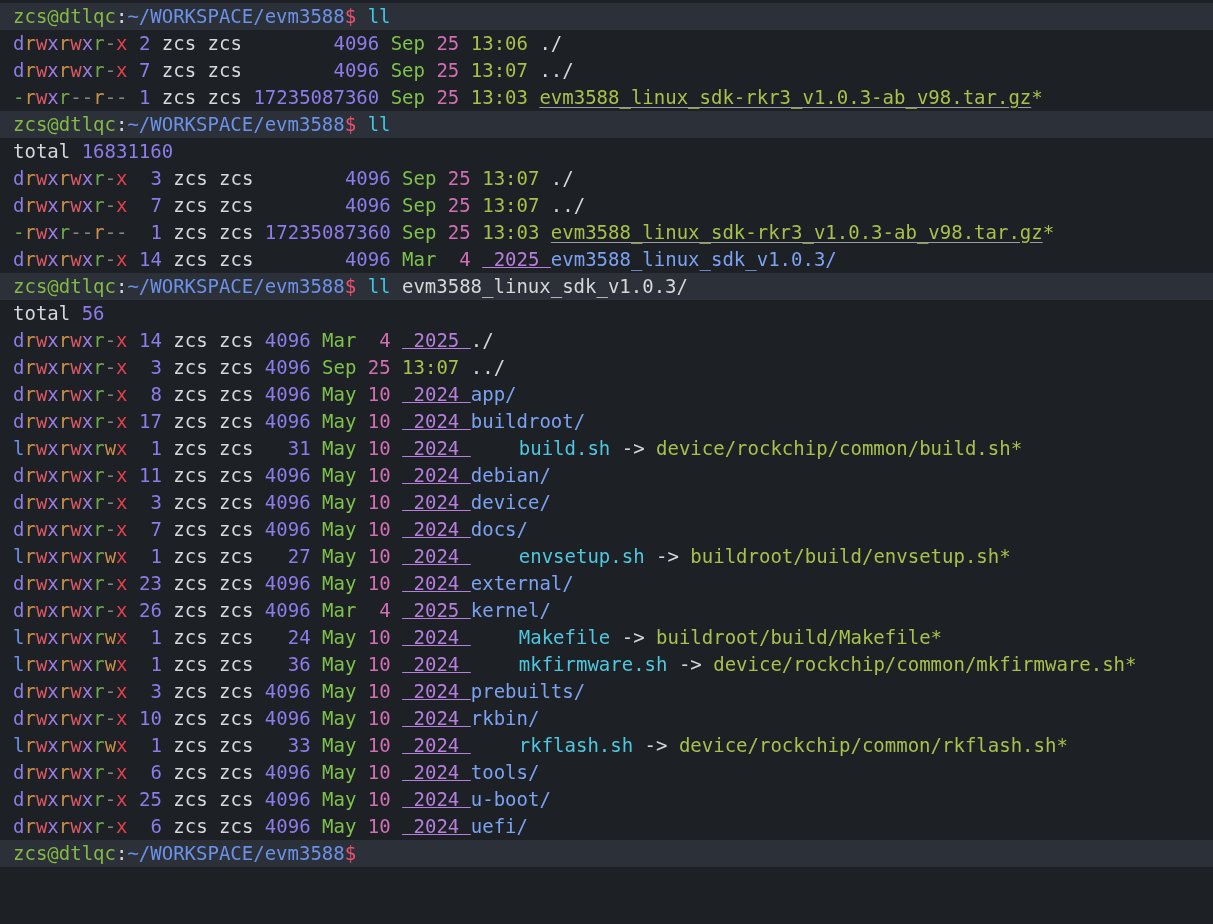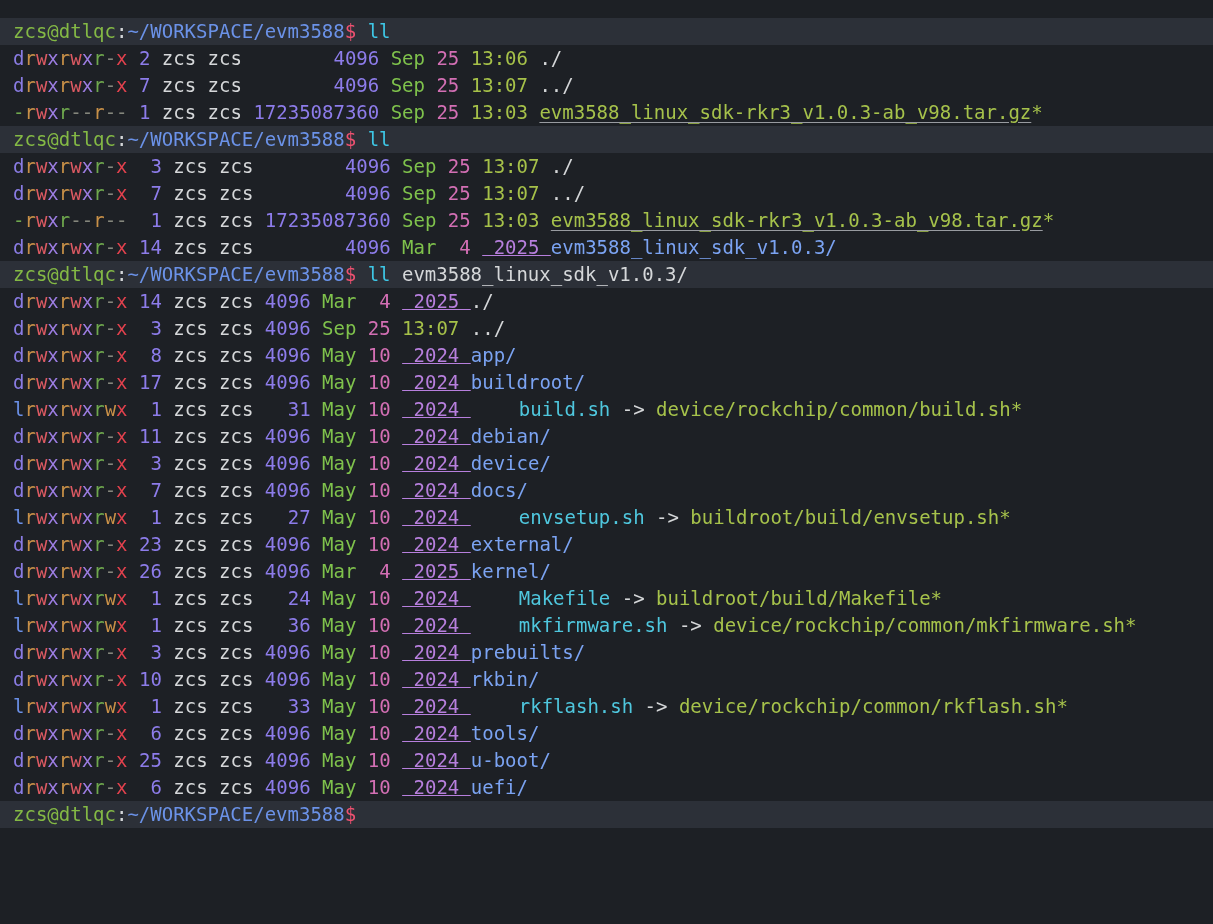--- a/index.html
+++ b/index.html
@@ -3,21 +3,21 @@
 <meta charset="utf-8">
 <style>
   html,body{margin:0;padding:0;}
   body{
     width:1213px;height:924px;overflow:hidden;
     background:var(--bg,#1d2025);
   }
   .screen{
     font-family:"DejaVu Sans Mono","Liberation Mono",monospace;
     font-size:19px;
-    padding-top:18px;
+    padding-top:3px;
     width:100%;height:100%;
     box-sizing:border-box;
   }
   .line{
     white-space:pre;
     height:27px;line-height:27px;
     padding-left:13px;
     color:var(--w);
   }
   .line.hl{background:var(--hl);}
@@ -48,25 +48,27 @@
 </style>
 </head>
 <body>
 
 <div class="screen">
     <div class="line hl"><span class="us">zcs@dtlqc</span><span class="w">:</span><span class="pa">~/WORKSPACE/evm3588</span><span class="dl">$</span><span class="w"> </span><span class="cy">ll</span></div>
     <div class="line"><span class="pd">d</span><span class="po">r</span><span class="pr">w</span><span class="pv">x</span><span class="po">r</span><span class="pr">w</span><span class="pv">x</span><span class="pg">r</span><span class="pi">-</span><span class="px">x</span><span class="pu"> 2 </span><span class="w">zcs zcs </span><span class="pu">       4096 </span><span class="gm">Sep </span><span class="pk">25 </span><span class="tm">13:06 </span><span class="w">./</span></div>
     <div class="line"><span class="pd">d</span><span class="po">r</span><span class="pr">w</span><span class="pv">x</span><span class="po">r</span><span class="pr">w</span><span class="pv">x</span><span class="pg">r</span><span class="pi">-</span><span class="px">x</span><span class="pu"> 7 </span><span class="w">zcs zcs </span><span class="pu">       4096 </span><span class="gm">Sep </span><span class="pk">25 </span><span class="tm">13:07 </span><span class="w">../</span></div>
     <div class="line"><span class="pg">-</span><span class="po">r</span><span class="pr">w</span><span class="pv">x</span><span class="pg">r</span><span class="pi">-</span><span class="pi">-</span><span class="po">r</span><span class="pi">-</span><span class="pi">-</span><span class="pu"> 1 </span><span class="w">zcs zcs </span><span class="pu">17235087360 </span><span class="gm">Sep </span><span class="pk">25 </span><span class="tm">13:03 </span><span class="exu">evm3588_linux_sdk-rkr3_v1.0.3-ab_v98.tar.gz</span><span class="ex">*</span></div>
     <div class="line hl"><span class="us">zcs@dtlqc</span><span class="w">:</span><span class="pa">~/WORKSPACE/evm3588</span><span class="dl">$</span><span class="w"> </span><span class="cy">ll</span></div>
+    <div class="line"><span class="w">total </span><span class="pu">16831160</span></div>
     <div class="line"><span class="pd">d</span><span class="po">r</span><span class="pr">w</span><span class="pv">x</span><span class="po">r</span><span class="pr">w</span><span class="pv">x</span><span class="pg">r</span><span class="pi">-</span><span class="px">x</span><span class="pu">  3 </span><span class="w">zcs zcs </span><span class="pu">       4096 </span><span class="gm">Sep </span><span class="pk">25 </span><span class="tm">13:07 </span><span class="w">./</span></div>
     <div class="line"><span class="pd">d</span><span class="po">r</span><span class="pr">w</span><span class="pv">x</span><span class="po">r</span><span class="pr">w</span><span class="pv">x</span><span class="pg">r</span><span class="pi">-</span><span class="px">x</span><span class="pu">  7 </span><span class="w">zcs zcs </span><span class="pu">       4096 </span><span class="gm">Sep </span><span class="pk">25 </span><span class="tm">13:07 </span><span class="w">../</span></div>
     <div class="line"><span class="pg">-</span><span class="po">r</span><span class="pr">w</span><span class="pv">x</span><span class="pg">r</span><span class="pi">-</span><span class="pi">-</span><span class="po">r</span><span class="pi">-</span><span class="pi">-</span><span class="pu">  1 </span><span class="w">zcs zcs </span><span class="pu">17235087360 </span><span class="gm">Sep </span><span class="pk">25 </span><span class="tm">13:03 </span><span class="exu">evm3588_linux_sdk-rkr3_v1.0.3-ab_v98.tar.gz</span><span class="ex">*</span></div>
     <div class="line"><span class="pd">d</span><span class="po">r</span><span class="pr">w</span><span class="pv">x</span><span class="po">r</span><span class="pr">w</span><span class="pv">x</span><span class="pg">r</span><span class="pi">-</span><span class="px">x</span><span class="pu"> 14 </span><span class="w">zcs zcs </span><span class="pu">       4096 </span><span class="gm">Mar </span><span class="pk"> 4 </span><span class="yr"> 2025 </span><span class="bl">evm3588_linux_sdk_v1.0.3/</span></div>
     <div class="line hl"><span class="us">zcs@dtlqc</span><span class="w">:</span><span class="pa">~/WORKSPACE/evm3588</span><span class="dl">$</span><span class="w"> </span><span class="cy">ll</span><span class="w"> evm3588_linux_sdk_v1.0.3/</span></div>
+    <div class="line"><span class="w">total </span><span class="pu">56</span></div>
     <div class="line"><span class="pd">d</span><span class="po">r</span><span class="pr">w</span><span class="pv">x</span><span class="po">r</span><span class="pr">w</span><span class="pv">x</span><span class="pg">r</span><span class="pi">-</span><span class="px">x</span><span class="pu"> 14 </span><span class="w">zcs zcs </span><span class="pu">4096 </span><span class="gm">Mar </span><span class="pk"> 4 </span><span class="yr"> 2025 </span><span class="w">./</span></div>
     <div class="line"><span class="pd">d</span><span class="po">r</span><span class="pr">w</span><span class="pv">x</span><span class="po">r</span><span class="pr">w</span><span class="pv">x</span><span class="pg">r</span><span class="pi">-</span><span class="px">x</span><span class="pu">  3 </span><span class="w">zcs zcs </span><span class="pu">4096 </span><span class="gm">Sep </span><span class="pk">25 </span><span class="tm">13:07 </span><span class="w">../</span></div>
     <div class="line"><span class="pd">d</span><span class="po">r</span><span class="pr">w</span><span class="pv">x</span><span class="po">r</span><span class="pr">w</span><span class="pv">x</span><span class="pg">r</span><span class="pi">-</span><span class="px">x</span><span class="pu">  8 </span><span class="w">zcs zcs </span><span class="pu">4096 </span><span class="gm">May </span><span class="pk">10 </span><span class="yr"> 2024 </span><span class="bl">app/</span></div>
     <div class="line"><span class="pd">d</span><span class="po">r</span><span class="pr">w</span><span class="pv">x</span><span class="po">r</span><span class="pr">w</span><span class="pv">x</span><span class="pg">r</span><span class="pi">-</span><span class="px">x</span><span class="pu"> 17 </span><span class="w">zcs zcs </span><span class="pu">4096 </span><span class="gm">May </span><span class="pk">10 </span><span class="yr"> 2024 </span><span class="bl">buildroot/</span></div>
     <div class="line"><span class="pl">l</span><span class="po">r</span><span class="pr">w</span><span class="pv">x</span><span class="po">r</span><span class="pr">w</span><span class="pv">x</span><span class="pg">r</span><span class="po">w</span><span class="px">x</span><span class="pu">  1 </span><span class="w">zcs zcs </span><span class="pu">  31 </span><span class="gm">May </span><span class="pk">10 </span><span class="yr"> 2024 </span><span class="lk">build.sh</span><span class="w"> -&gt; </span><span class="ex">device/rockchip/common/build.sh</span><span class="ex">*</span></div>
     <div class="line"><span class="pd">d</span><span class="po">r</span><span class="pr">w</span><span class="pv">x</span><span class="po">r</span><span class="pr">w</span><span class="pv">x</span><span class="pg">r</span><span class="pi">-</span><span class="px">x</span><span class="pu"> 11 </span><span class="w">zcs zcs </span><span class="pu">4096 </span><span class="gm">May </span><span class="pk">10 </span><span class="yr"> 2024 </span><span class="bl">debian/</span></div>
     <div class="line"><span class="pd">d</span><span class="po">r</span><span class="pr">w</span><span class="pv">x</span><span class="po">r</span><span class="pr">w</span><span class="pv">x</span><span class="pg">r</span><span class="pi">-</span><span class="px">x</span><span class="pu">  3 </span><span class="w">zcs zcs </span><span class="pu">4096 </span><span class="gm">May </span><span class="pk">10 </span><span class="yr"> 2024 </span><span class="bl">device/</span></div>
     <div class="line"><span class="pd">d</span><span class="po">r</span><span class="pr">w</span><span class="pv">x</span><span class="po">r</span><span class="pr">w</span><span class="pv">x</span><span class="pg">r</span><span class="pi">-</span><span class="px">x</span><span class="pu">  7 </span><span class="w">zcs zcs </span><span class="pu">4096 </span><span class="gm">May </span><span class="pk">10 </span><span class="yr"> 2024 </span><span class="bl">docs/</span></div>
     <div class="line"><span class="pl">l</span><span class="po">r</span><span class="pr">w</span><span class="pv">x</span><span class="po">r</span><span class="pr">w</span><span class="pv">x</span><span class="pg">r</span><span class="po">w</span><span class="px">x</span><span class="pu">  1 </span><span class="w">zcs zcs </span><span class="pu">  27 </span><span class="gm">May </span><span class="pk">10 </span><span class="yr"> 2024 </span><span class="lk">envsetup.sh</span><span class="w"> -&gt; </span><span class="ex">buildroot/build/envsetup.sh</span><span class="ex">*</span></div>
     <div class="line"><span class="pd">d</span><span class="po">r</span><span class="pr">w</span><span class="pv">x</span><span class="po">r</span><span class="pr">w</span><span class="pv">x</span><span class="pg">r</span><span class="pi">-</span><span class="px">x</span><span class="pu"> 23 </span><span class="w">zcs zcs </span><span class="pu">4096 </span><span class="gm">May </span><span class="pk">10 </span><span class="yr"> 2024 </span><span class="bl">external/</span></div>

